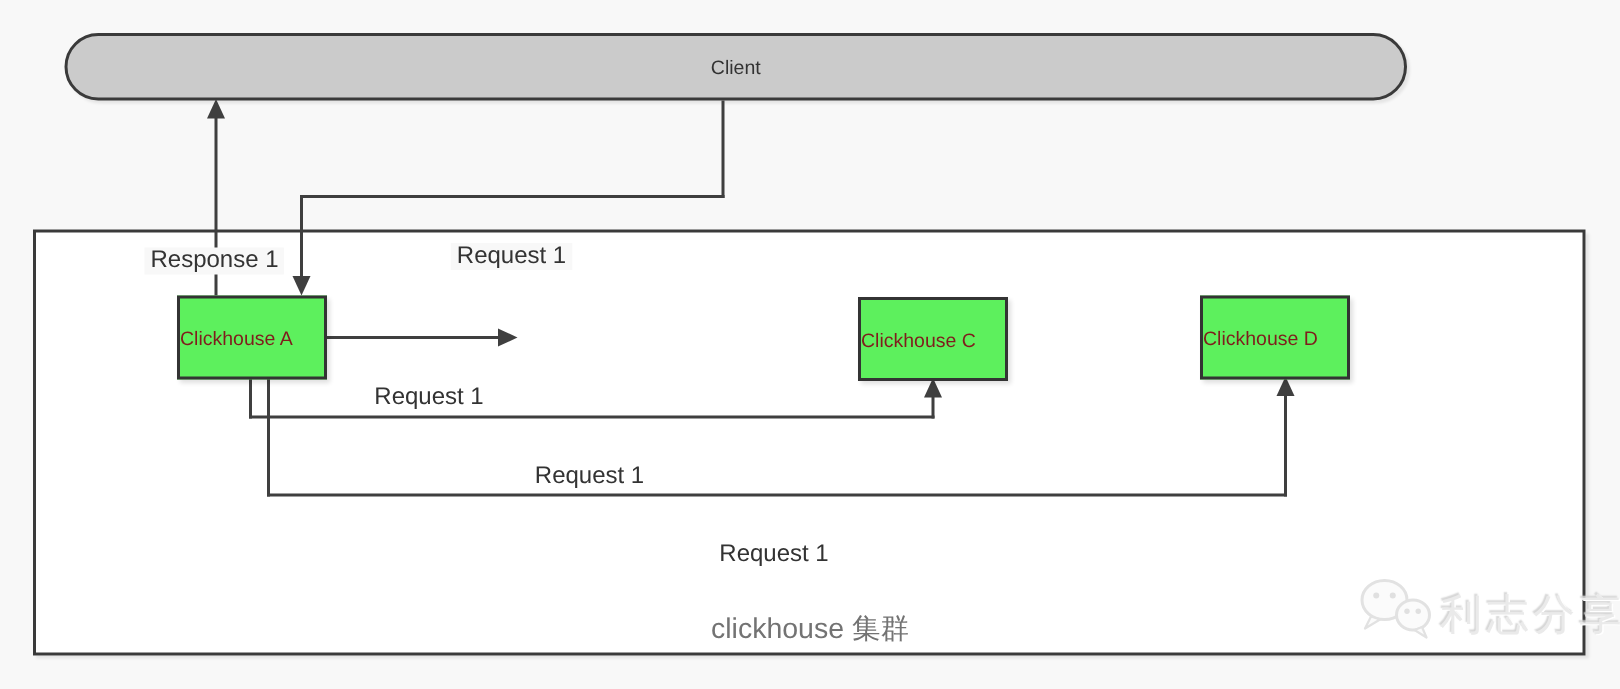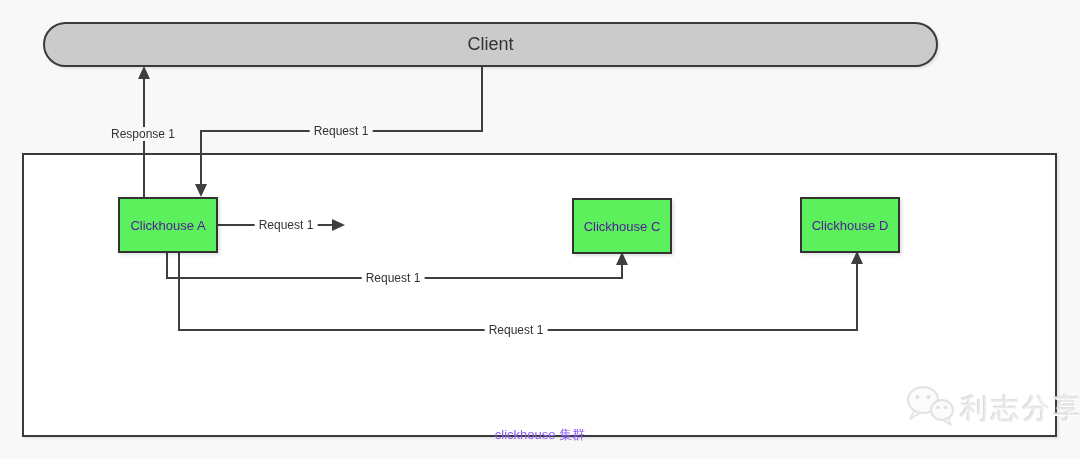--- a/index.html
+++ b/index.html
@@ -6,49 +6,49 @@
   .stage{position:relative;width:1080px;height:459px;background:#f8f8f8;
          font-family:"Liberation Sans","DejaVu Sans",sans-serif;overflow:hidden;}
 
   .cluster-box{position:absolute;left:22px;top:153px;width:1031px;height:280px;
                background:#ffffff;border:2px solid #3a3a3a;
                box-shadow:2px 2px 2px rgba(0,0,0,0.08);}
 
   .client-pill{position:absolute;left:43px;top:22px;width:891px;height:41px;
                background:#cbcbcb;border:2px solid #3a3a3a;border-radius:23px;
                display:flex;align-items:center;justify-content:center;
-               font-size:18px;color:#333;box-shadow:2px 2px 2px rgba(0,0,0,0.08);}
+               font-size:13px;color:#333;box-shadow:2px 2px 2px rgba(0,0,0,0.08);}
 
   .node{position:absolute;width:96px;height:52px;background:#5df05d;
-        border:2px solid #333333;display:flex;align-items:center;justify-content:center;
-        font-size:13px;color:#4c1d95;box-shadow:2px 2px 3px rgba(0,0,0,0.12);}
+        border:2px solid #333333;display:flex;align-items:center;justify-content:flex-start;
+        font-size:13px;color:#7f1d1d;box-shadow:2px 2px 3px rgba(0,0,0,0.12);}
   .node-a{left:118px;top:197px;}
   .node-b{left:345px;top:198px;}
   .node-c{left:572px;top:198px;}
   .node-d{left:800px;top:197px;}
 
   .hline,.vline{position:absolute;background:#3f3f3f;}
   .hline{height:2px;}
   .vline{width:2px;}
 
   .arrow{position:absolute;width:0;height:0;}
   .arrow-up{border-left:6px solid transparent;border-right:6px solid transparent;
             border-bottom:13px solid #3f3f3f;}
   .arrow-down{border-left:6px solid transparent;border-right:6px solid transparent;
               border-top:13px solid #3f3f3f;}
   .arrow-right{border-top:6px solid transparent;border-bottom:6px solid transparent;
                border-left:13px solid #3f3f3f;}
 
   .edge-label{position:absolute;transform:translate(-50%,-50%);
-              font-size:12px;color:#333;padding:0 4px;white-space:nowrap;}
+              font-size:16px;color:#333;padding:0 4px;white-space:nowrap;margin-top:40px;}
   .bg-outer{background:#f8f8f8;}
   .bg-inner{background:#ffffff;}
 
-  .cluster-label{position:absolute;left:50%;top:426px;transform:translateX(-50%);
-                 font-size:13px;color:#8b5cf6;white-space:nowrap;}
+  .cluster-label{position:absolute;left:50%;top:406px;transform:translateX(-50%);
+                 font-size:19px;color:#737373;white-space:nowrap;}
 
   .watermark{position:absolute;left:904px;top:384px;display:flex;align-items:center;
              gap:4px;pointer-events:none;}
   .watermark-text{font-size:28px;letter-spacing:3px;color:#eaeaea;white-space:nowrap;
                   text-shadow:1px 1px 0 #ffffff,-1px -1px 1px #d6d6d6;}
 </style>
 </head>
 <body>
 
 <div class="stage">

